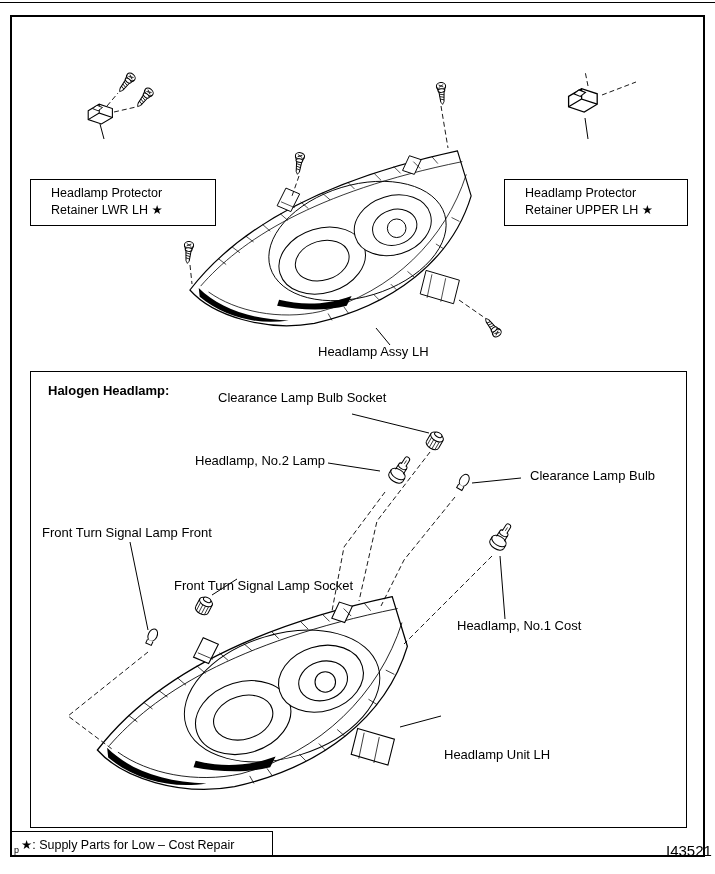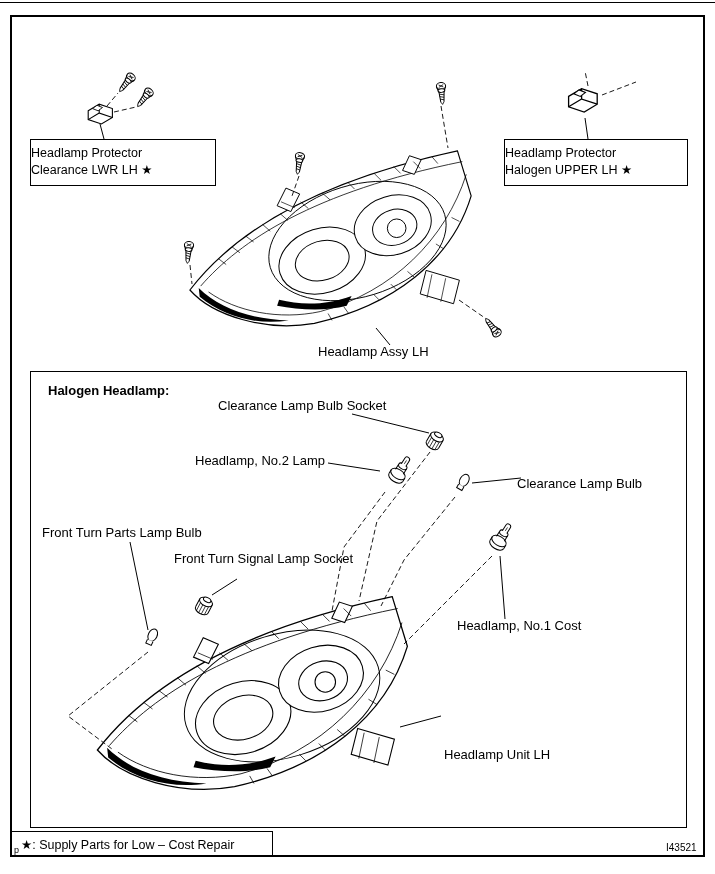--- a/index.html
+++ b/index.html
@@ -4,30 +4,30 @@
 <style>
   html,body{margin:0;padding:0;background:#fff;}
   .page{position:relative;width:715px;height:874px;background:#fff;overflow:hidden;
         font-family:"Liberation Sans", sans-serif;color:#000;}
   .top-rule{position:absolute;left:0;top:2px;width:715px;border-top:1.5px solid #000;}
   .outer-border{position:absolute;left:10px;top:15px;width:695px;height:842px;
         border:2px solid #000;box-sizing:border-box;}
   .halogen-box{position:absolute;left:30px;top:371px;width:657px;height:457px;
         border:1.5px solid #000;box-sizing:border-box;}
   .callout-box{position:absolute;border:1.5px solid #000;box-sizing:border-box;
-        padding:5px 0;font-size:12.5px;line-height:17px;background:#fff;}
+        padding:5px 20px;font-size:12.5px;line-height:17px;background:#fff;margin-top:40px;}
   .box-lwr{left:30px;top:139px;width:186px;height:47px;}
   .box-upper{left:504px;top:139px;width:184px;height:47px;}
   .lbl{position:absolute;font-size:13px;line-height:14px;white-space:nowrap;background:transparent;}
   .bold{font-weight:bold;text-align:right;}
   .footer-box{position:absolute;left:10px;top:831px;width:263px;height:26px;
         border-top:1.5px solid #000;border-right:1.5px solid #000;box-sizing:border-box;
         display:flex;align-items:center;padding-left:4px;font-size:12.5px;}
   .footer-prefix{font-size:9px;align-self:flex-end;margin:0 2px 2px 0;}
-  .doc-code{position:absolute;left:666px;top:842px;font-size:10px;}
+  .doc-code{position:absolute;left:666px;top:842px;font-size:15px;}
   svg.art{position:absolute;left:0;top:0;pointer-events:none;}
 </style>
 </head>
 <body>
 
 <div class="page">
 
   <div class="top-rule"></div>
   <div class="outer-border"></div>
   <div class="halogen-box"></div>
@@ -136,41 +136,41 @@
       <path d="M521,478 L472,483"></path>
       <path d="M130,542 L148,630"></path>
       <path d="M237,579 L212,595"></path>
       <path d="M505,619 L500,556"></path>
       <path d="M441,716 L400,727"></path>
     </g>
   </svg>
 
   <div class="callout-box box-lwr">
     <div>Headlamp Protector</div>
-    <div>Clearance LWR LH ★</div>
+    <div>Retainer LWR LH ★</div>
   </div>
 
   <div class="callout-box box-upper">
     <div>Headlamp Protector</div>
-    <div>Halogen UPPER LH ★</div>
+    <div>Retainer UPPER LH ★</div>
   </div>
 
   <div class="lbl" style="left:318px;top:345px;">Headlamp Assy LH</div>
 
   <div class="lbl bold" style="left:48px;top:384px;">Halogen Headlamp:</div>
 
-  <div class="lbl" style="left:218px;top:399px;">Clearance Lamp Bulb Socket</div>
+  <div class="lbl" style="left:218px;top:391px;">Clearance Lamp Bulb Socket</div>
 
   <div class="lbl" style="left:195px;top:454px;">Headlamp, No.2 Lamp</div>
 
-  <div class="lbl" style="left:517px;top:469px;margin-top:8px;">Clearance Lamp Bulb</div>
+  <div class="lbl" style="left:530px;top:469px;">Clearance Lamp Bulb</div>
 
-  <div class="lbl" style="left:42px;top:526px;">Front Turn Parts Lamp Bulb</div>
+  <div class="lbl" style="left:42px;top:526px;">Front Turn Signal Lamp Front</div>
 
-  <div class="lbl" style="left:174px;top:552px;">Front Turn Signal Lamp Socket</div>
+  <div class="lbl" style="left:174px;top:579px;">Front Turn Signal Lamp Socket</div>
 
   <div class="lbl" style="left:457px;top:619px;">Headlamp, No.1 Cost</div>
 
   <div class="lbl" style="left:444px;top:707px;margin-top:41px;">Headlamp Unit LH</div>
 
   <div class="footer-box">
     <span class="footer-prefix">p</span>
     <span>★: Supply Parts for Low – Cost Repair</span>
   </div>
 

